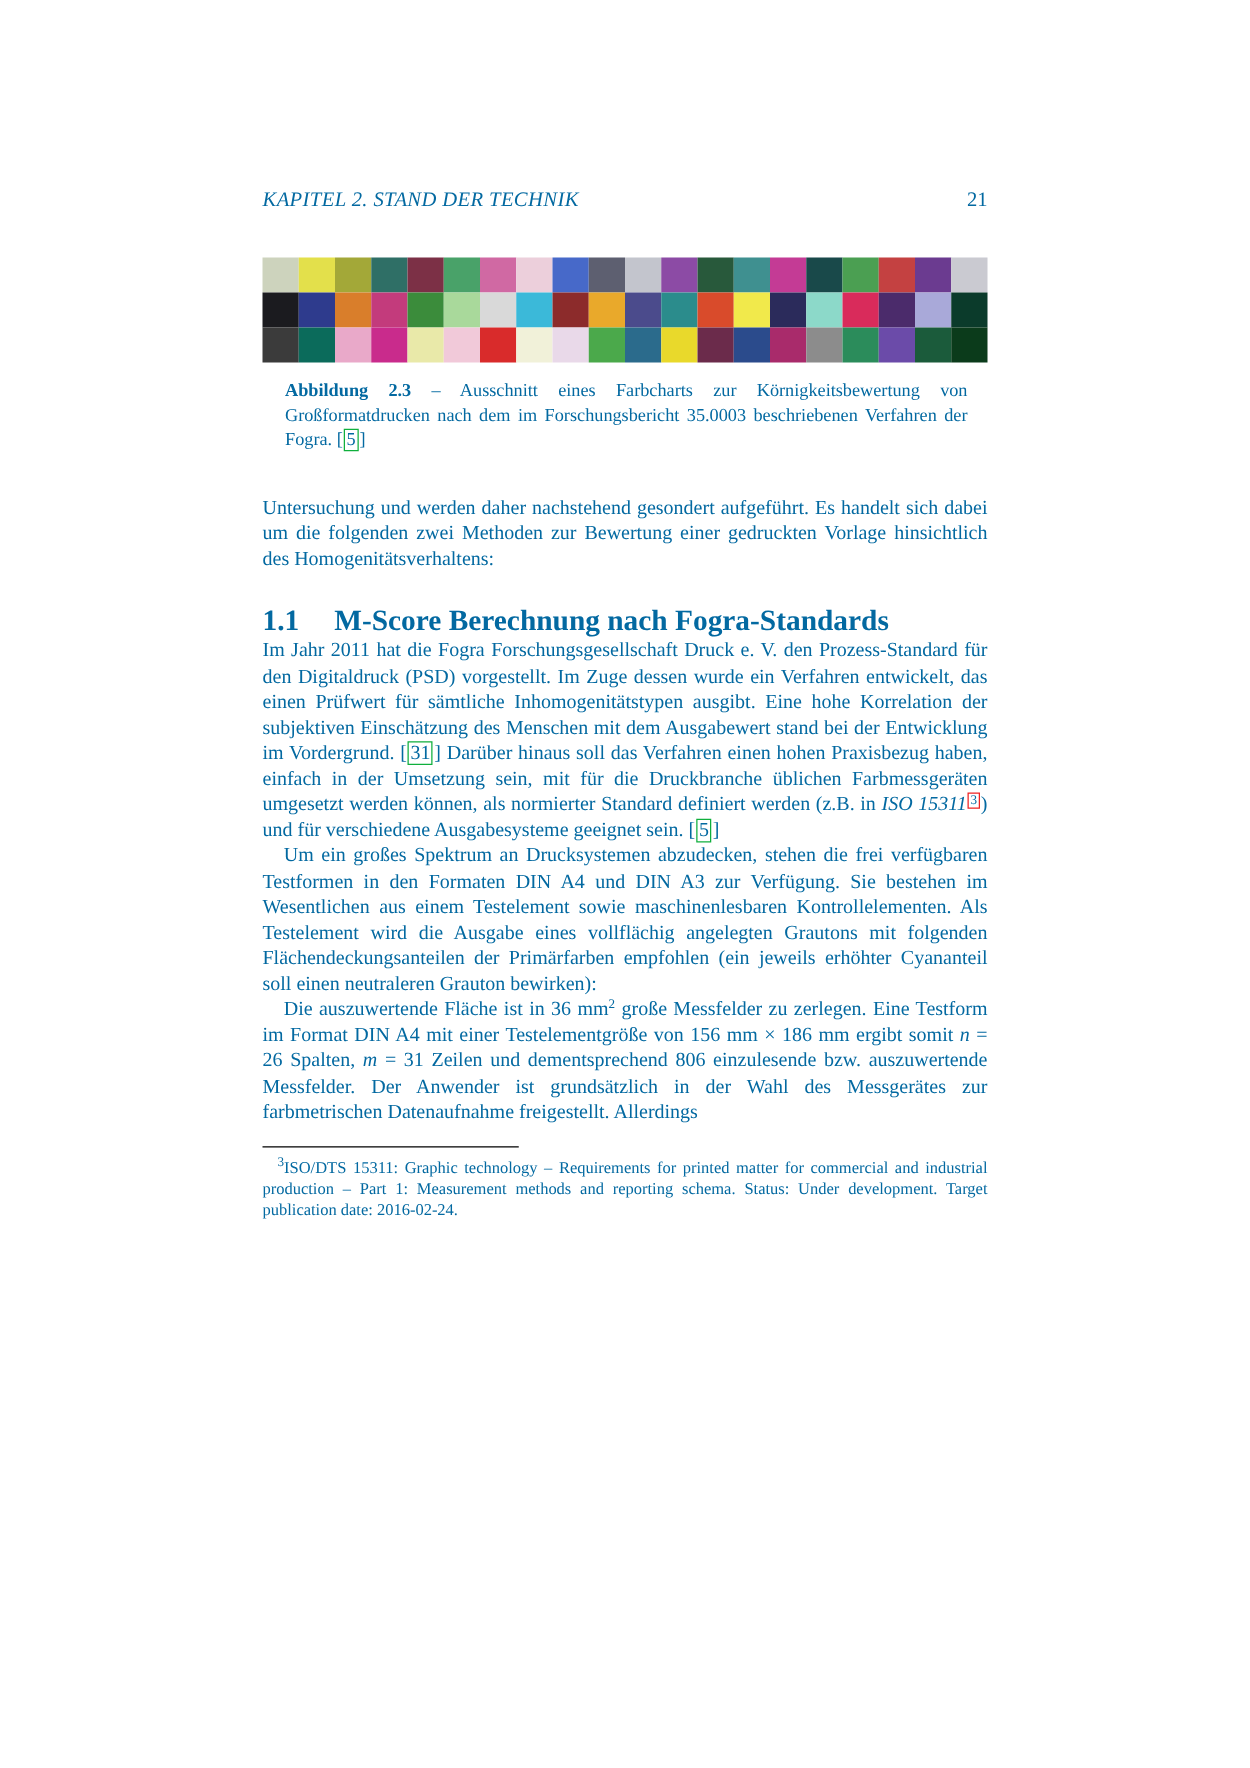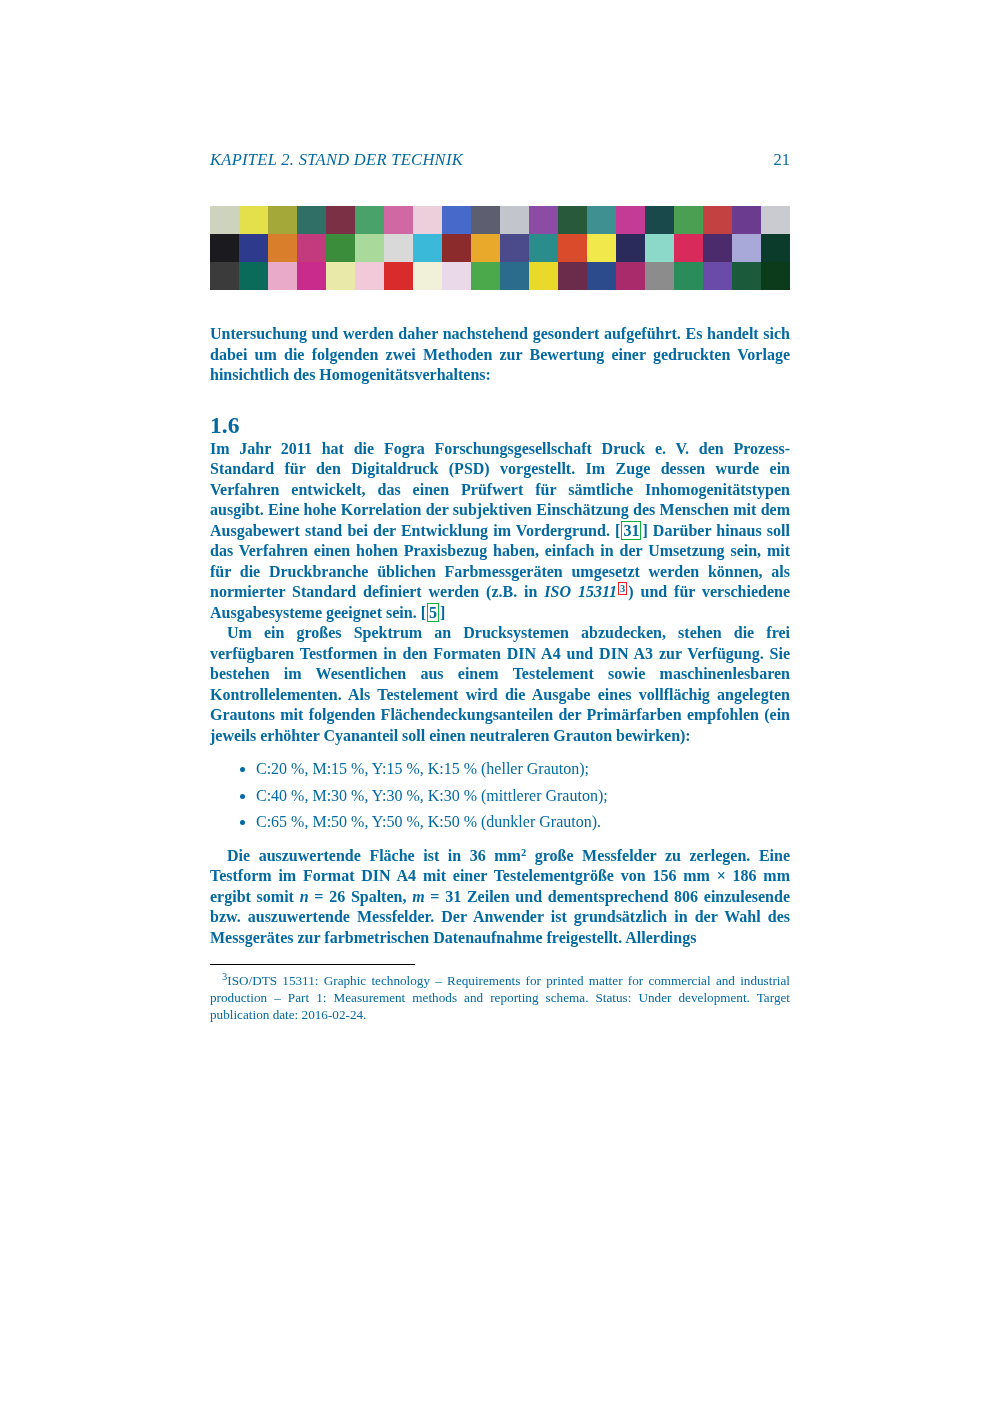--- a/index.html
+++ b/index.html
@@ -42,21 +42,20 @@
     text-align: justify;
   }
 
   
   .para {
     margin: 0;
     font-size: 16px;
     line-height: 20.5px;
     text-align: justify;
     hyphens: auto;
-    font-weight: bold;
   }
   .space-lg { margin-top: 34px; }
   .indent { text-indent: 17px; }
 
   ul.bullets {
     margin: 13px 0 13px 0;
     padding-left: 46px;
     list-style: disc;
   }
   ul.bullets li {
@@ -194,39 +193,36 @@
             <div class="swatch" style="background: rgb(107, 43, 75);"></div>
             <div class="swatch" style="background: rgb(43, 75, 140);"></div>
             <div class="swatch" style="background: rgb(169, 43, 107);"></div>
             <div class="swatch" style="background: rgb(140, 140, 140);"></div>
             <div class="swatch" style="background: rgb(43, 140, 91);"></div>
             <div class="swatch" style="background: rgb(107, 75, 169);"></div>
             <div class="swatch" style="background: rgb(27, 91, 59);"></div>
             <div class="swatch" style="background: rgb(11, 59, 27);"></div>
           </div>
         </div>
+      <figcaption class="caption"><span class="seg-bold">Abbildung 2.3</span><span> – Ausschnitt eines Farbcharts zur Körnigkeitsbewertung von Großformatdrucken nach dem im Forschungsbericht 35.0003 beschriebenen Verfahren der Fogra. [</span><span class="seg-cite">5</span><span>]</span></figcaption>
     </figure>
 
     <p class="para space-lg">Untersuchung und werden daher nachstehend gesondert aufgeführt. Es handelt sich dabei um die folgenden zwei Methoden zur Bewertung einer gedruckten Vorlage hinsichtlich des Homogenitätsverhaltens:</p>
 
 
     <h2 class="section">
-      <span>1.6</span>
+      <span>1.1</span>
+      <span>M-Score Berechnung nach Fogra-Standards</span>
     </h2>
 
 
     <p class="para"><span>Im Jahr 2011 hat die Fogra Forschungsgesellschaft Druck e. V. den Prozess-Standard für den Digitaldruck (PSD) vorgestellt. Im Zuge dessen wurde ein Verfahren entwickelt, das einen Prüfwert für sämtliche Inhomogenitätstypen ausgibt. Eine hohe Korrelation der subjektiven Einschätzung des Menschen mit dem Ausgabewert stand bei der Entwicklung im Vordergrund. [</span><span class="seg-cite">31</span><span>] Darüber hinaus soll das Verfahren einen hohen Praxisbezug haben, einfach in der Umsetzung sein, mit für die Druckbranche üblichen Farbmessgeräten umgesetzt werden können, als normierter Standard definiert werden (z.B. in </span><span class="seg-it">ISO 15311</span><span class="seg-fnref">3</span><span>) und für verschiedene Ausgabesysteme geeignet sein. [</span><span class="seg-cite">5</span><span>]</span></p>
 
     <p class="para indent">Um ein großes Spektrum an Drucksystemen abzudecken, stehen die frei verfügbaren Testformen in den Formaten DIN A4 und DIN A3 zur Verfügung. Sie bestehen im Wesentlichen aus einem Testelement sowie maschinenlesbaren Kontrollelementen. Als Testelement wird die Ausgabe eines vollflächig angelegten Grautons mit folgenden Flächendeckungsanteilen der Primärfarben empfohlen (ein jeweils erhöhter Cyananteil soll einen neutraleren Grauton bewirken):</p>
 
-    <ul class="bullets">
-        <li>C:20 %, M:15 %, Y:15 %, K:15 % (heller Grauton);</li>
-        <li>C:40 %, M:30 %, Y:30 %, K:30 % (mittlerer Grauton);</li>
-        <li>C:65 %, M:50 %, Y:50 %, K:50 % (dunkler Grauton).</li>
-      </ul>
 
     <p class="para indent"><span>Die auszuwertende Fläche ist in 36 mm</span><span class="seg-sup">2</span><span> große Messfelder zu zerlegen. Eine Testform im Format DIN A4 mit einer Testelementgröße von 156 mm × 186 mm ergibt somit </span><span class="seg-it">n</span><span> = 26 Spalten, </span><span class="seg-it">m</span><span> = 31 Zeilen und dementsprechend 806 einzulesende bzw. auszuwertende Messfelder. Der Anwender ist grundsätzlich in der Wahl des Messgerätes zur farbmetrischen Datenaufnahme freigestellt. Allerdings</span></p>
 
     <div class="footnote-area">
       <div class="footnote-rule"></div>
       <p class="footnote"><span class="seg-sup">3</span><span>ISO/DTS 15311: Graphic technology – Requirements for printed matter for commercial and industrial production – Part 1: Measurement methods and reporting schema. Status: Under development. Target publication date: 2016-02-24.</span></p>
     </div>
 
   </div>
 </div>

